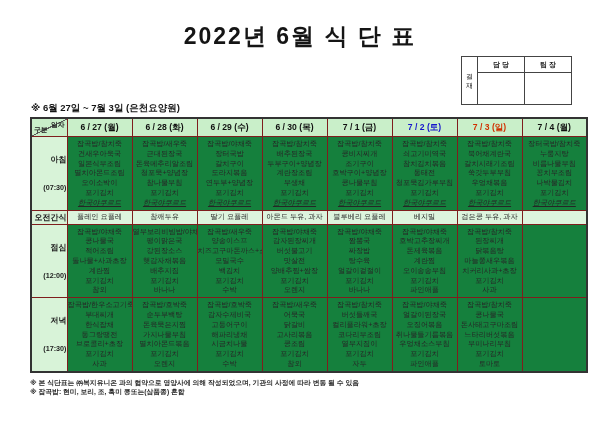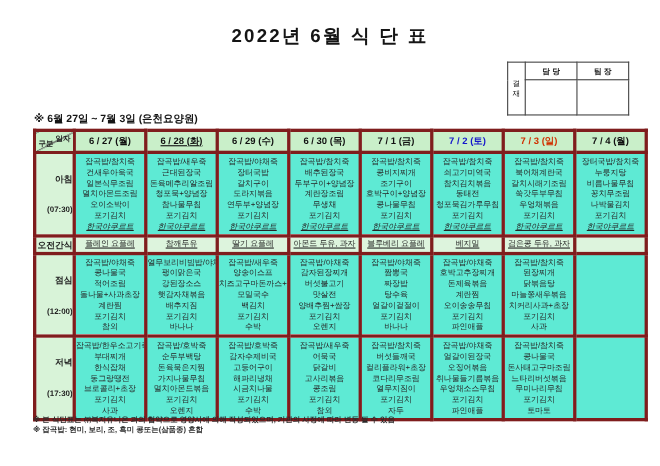--- a/index.html
+++ b/index.html
@@ -3,21 +3,21 @@
 <meta charset="utf-8">
 <style>
   html,body { margin:0; padding:0; }
   body {
     width:600px; height:424px; position:relative; background:#ffffff;
     font-family:"Liberation Sans","DejaVu Sans",sans-serif; color:#111;
     overflow:hidden;
   }
   .title {
     position:absolute; top:21px; left:0; width:100%; text-align:center;
-    font-size:17px; font-weight:bold; letter-spacing:2px; color:#151515;
+    font-size:23px; font-weight:bold; letter-spacing:2px; color:#151515;
   }
   
   .approval {
     position:absolute; top:56px; right:28px; border-collapse:collapse;
   }
   .approval td {
     border:1px solid #444; text-align:center; color:#222; background:#fff;
   }
   .approval .stamp {
     width:13px; font-size:7px; line-height:9px; word-break:break-all; padding:1px;
@@ -26,47 +26,47 @@
   .approval .sign { width:44px; height:29px; }
   .note {
     position:absolute; top:102px; left:31px; font-size:9.5px; font-weight:bold; color:#151515;
   }
   
   .menu {
     position:absolute; top:117px; left:30px; width:556px;
     border-collapse:collapse; table-layout:fixed;
     border:2px solid #333;
   }
-  .menu th, .menu td { border:3px solid #7f1d1d; padding:0; overflow:hidden; }
+  .menu th, .menu td { border:1px solid #7f1d1d; padding:0; overflow:hidden; }
   .menu th.day-header {
     background:var(--header-bg); font-size:8.6px; font-weight:bold; height:17px;
   }
   .menu td.corner {
     background:
       linear-gradient(to bottom right,
         rgba(0,0,0,0) calc(50% - 0.5px), #5a5a5a calc(50% - 0.5px),
         #5a5a5a calc(50% + 0.5px), rgba(0,0,0,0) calc(50% + 0.5px)),
       var(--header-bg);
     position:relative;
   }
   .corner span { position:absolute; font-size:6.8px; font-weight:bold; color:#222; }
   .corner .c-top { top:1px; right:2px; }
   .corner .c-bot { bottom:1px; left:2px; }
   .menu td.row-label {
     background:var(--label-bg); text-align:right; font-size:8px; font-weight:bold; color:#222;
   }
   .row-label .time { font-size:7.2px; font-weight:bold; margin-top:18px; }
   .menu td.meal-cell {
-    background:#5eead4; text-align:center; vertical-align:middle; padding:2px 0;
+    background:#15803d; text-align:center; vertical-align:middle; padding:2px 0;
   }
   .meal-cell div { font-size:7.2px; line-height:9.8px; color:#262626; white-space:nowrap; }
   .meal-cell div.u { text-decoration:underline;font-style:italic; }
   .menu td.snack-cell {
     background:var(--snack-bg); text-align:center; height:13px;
-    font-size:7.2px; color:#262626; white-space:nowrap;text-decoration:underline;
+    font-size:7.2px; color:#262626; white-space:nowrap;
   }
   .footnotes { position:absolute; top:379px; left:30px; }
   .footnotes div { font-size:6.8px; line-height:8.6px; color:#2a2a2a; font-weight:bold; }
 </style>
 </head>
 <body>
 
 <div class="title">2022년 6월 식 단 표</div>
 
 <table class="approval">
@@ -90,21 +90,21 @@
     <col style="width:36px">
     <col span="8" style="width:65px">
   </colgroup>
   <tbody>
       <tr>
         <td class="corner">
           <span class="c-top">일자</span>
           <span class="c-bot">구분</span>
         </td>
         <th class="day-header" style="color: rgb(17, 17, 17);">6 / 27 (월)</th>
-        <th class="day-header" style="color: rgb(17, 17, 17); text-decoration: underline;">6 / 28 (화)</th>
+        <th class="day-header" style="color: rgb(17, 17, 17);">6 / 28 (화)</th>
         <th class="day-header" style="color: rgb(17, 17, 17);">6 / 29 (수)</th>
         <th class="day-header" style="color: rgb(17, 17, 17); margin-left: 47px;">6 / 30 (목)</th>
         <th class="day-header" style="color: rgb(17, 17, 17); margin-top: 26px;">7 / 1 (금)</th>
         <th class="day-header" style="color: rgb(20, 20, 204); margin-top: 32px;">7 / 2 (토)</th>
         <th class="day-header" style="color: rgb(208, 48, 0); margin-top: 44px;">7 / 3 (일)</th>
         <th class="day-header" style="color: rgb(17, 17, 17); text-align: center;">7 / 4 (월)</th>
       </tr>
       <tr>
         <td class="row-label">
           <div>아침</div>

